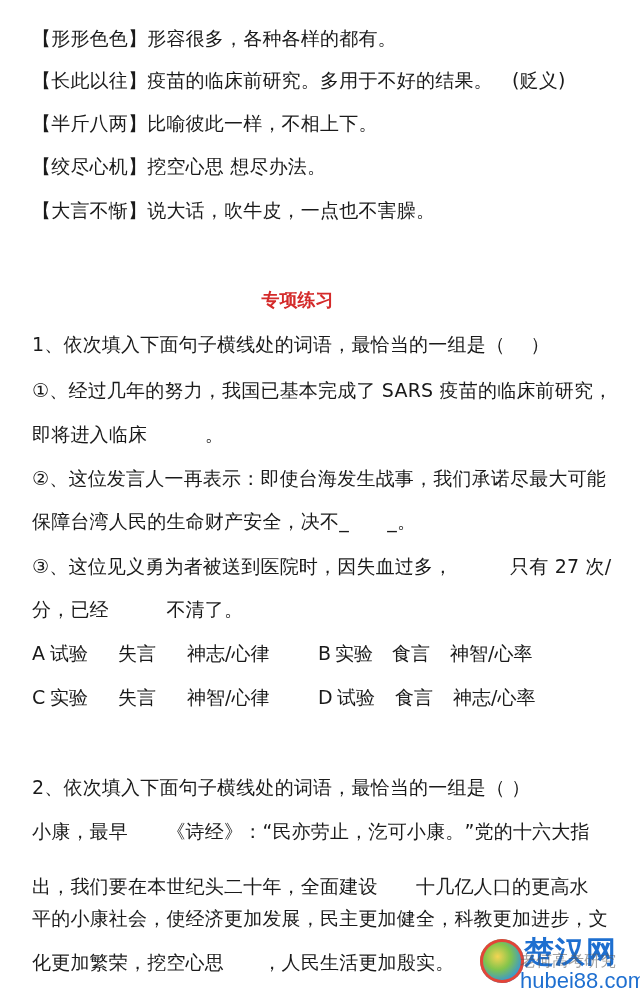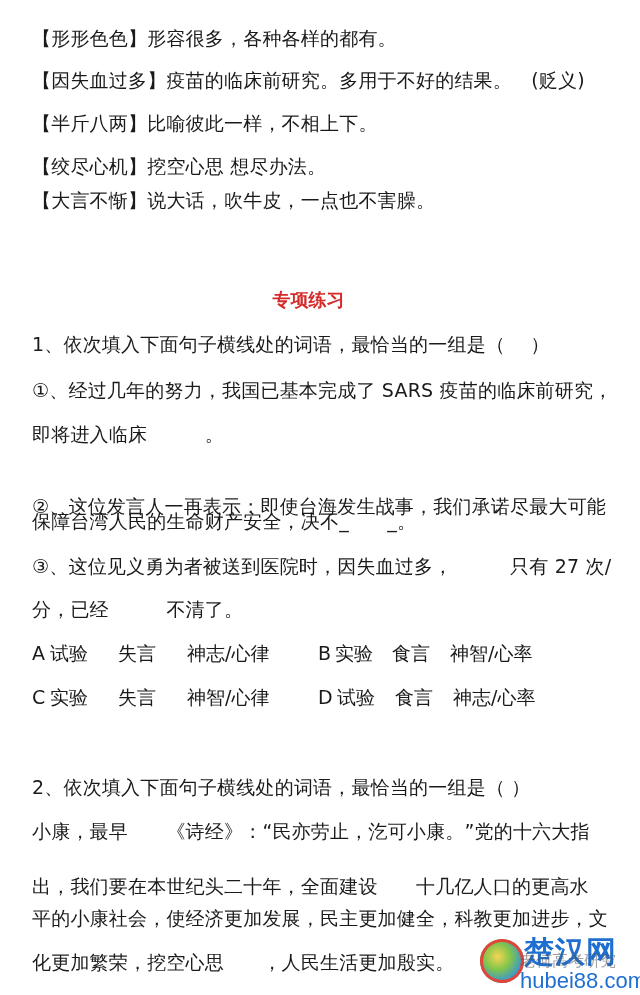--- a/index.html
+++ b/index.html
@@ -1,43 +1,43 @@
 <!DOCTYPE html>
 <html><head>
 <meta charset="utf-8">
 <style>
   html, body { margin:0; padding:0; background:#ffffff; }
   body { width:640px; height:995px; position:relative; overflow:hidden;
          font-family:"DejaVu Sans", "Liberation Sans", sans-serif; color:#1a1a1a; }
   .line { position:absolute; left:32px; font-size:19px; line-height:24px; white-space:pre; letter-spacing:0.2px; }
-  .title { position:absolute; left:12px; width:593px; text-align:center; font-size:18px; font-weight:bold; line-height:24px; }
+  .title { position:absolute; left:1px; width:593px; text-align:center; font-size:18px; font-weight:bold; line-height:24px; }
   .opt { position:absolute; font-size:19px; line-height:24px; white-space:pre; }
   .watermark { position:absolute; left:480px; top:935px; width:160px; height:60px; }
   .wm-globe { position:absolute; left:0; top:4px; width:44px; height:44px; border-radius:50%;
               background:radial-gradient(circle at 40% 40%, #f4d34a 0%, #7cc242 35%, #2a8fd6 70%, #1a5fa8 100%);
               box-shadow: 0 0 0 3px #e23b2e inset; opacity:0.95; }
   .wm-cn { position:absolute; left:44px; top:0; font-size:30px; font-weight:bold; color:#1e6fd0; letter-spacing:1px; line-height:34px; }
   .wm-overlay { position:absolute; left:40px; top:18px; font-size:16px; color:#555; opacity:0.55; line-height:16px; }
   .wm-url { position:absolute; left:40px; top:34px; font-size:22px; color:#1e6fd0; line-height:24px; font-family:"Liberation Sans", sans-serif; }
 </style>
 </head>
 <body>
 
 <div class="line" style="top:26px"><span>【形形色色】</span><span>形容很多，各种各样的都有。</span></div>
-<div class="line" style="top:68px"><span>【因失血过多】</span><span>疫苗的临床前研究。多用于不好的结果。　(贬义)</span></div>
+<div class="line" style="top:68px"><span>【长此以往】</span><span>疫苗的临床前研究。多用于不好的结果。　(贬义)</span></div>
 <div class="line" style="top:111px"><span>【半斤八两】</span><span>比喻彼此一样，不相上下。</span></div>
 <div class="line" style="top:154px"><span>【绞尽心机】</span><span>挖空心思 想尽办法。</span></div>
-<div class="line" style="top:188px"><span>【大言不惭】</span><span>说大话，吹牛皮，一点也不害臊。</span></div>
+<div class="line" style="top:198px"><span>【大言不惭】</span><span>说大话，吹牛皮，一点也不害臊。</span></div>
 
 <div class="title" id="sec-title" style="top: 288px; color: rgb(212, 42, 42);">专项练习</div>
 
 <div class="line" style="top:332px">1、依次填入下面句子横线处的词语，最恰当的一组是（　 ）</div>
 <div class="line" style="top:378px">①、经过几年的努力，我国已基本完成了 SARS 疫苗的临床前研究，</div>
 <div class="line" style="top:422px">即将进入临床　　　。</div>
-<div class="line" style="top:494px">②、这位发言人一再表示：即使台海发生战事，我们承诺尽最大可能</div>
+<div class="line" style="top:466px">②、这位发言人一再表示：即使台海发生战事，我们承诺尽最大可能</div>
 <div class="line" style="top:509px">保障台湾人民的生命财产安全，决不_　　_。</div>
 <div class="line" style="top:554px">③、这位见义勇为者被送到医院时，因失血过多，　　　只有 27 次/</div>
 <div class="line" style="top:597px">分，已经　　　不清了。</div>
 
 <div>
   <span class="opt" style="left:32px;top:641px">A</span>
   <span class="opt" style="left:50px;top:641px">试验</span>
   <span class="opt" style="left:118px;top:641px">失言</span>
   <span class="opt" style="left:187px;top:641px">神志/心律</span>
 </div>

